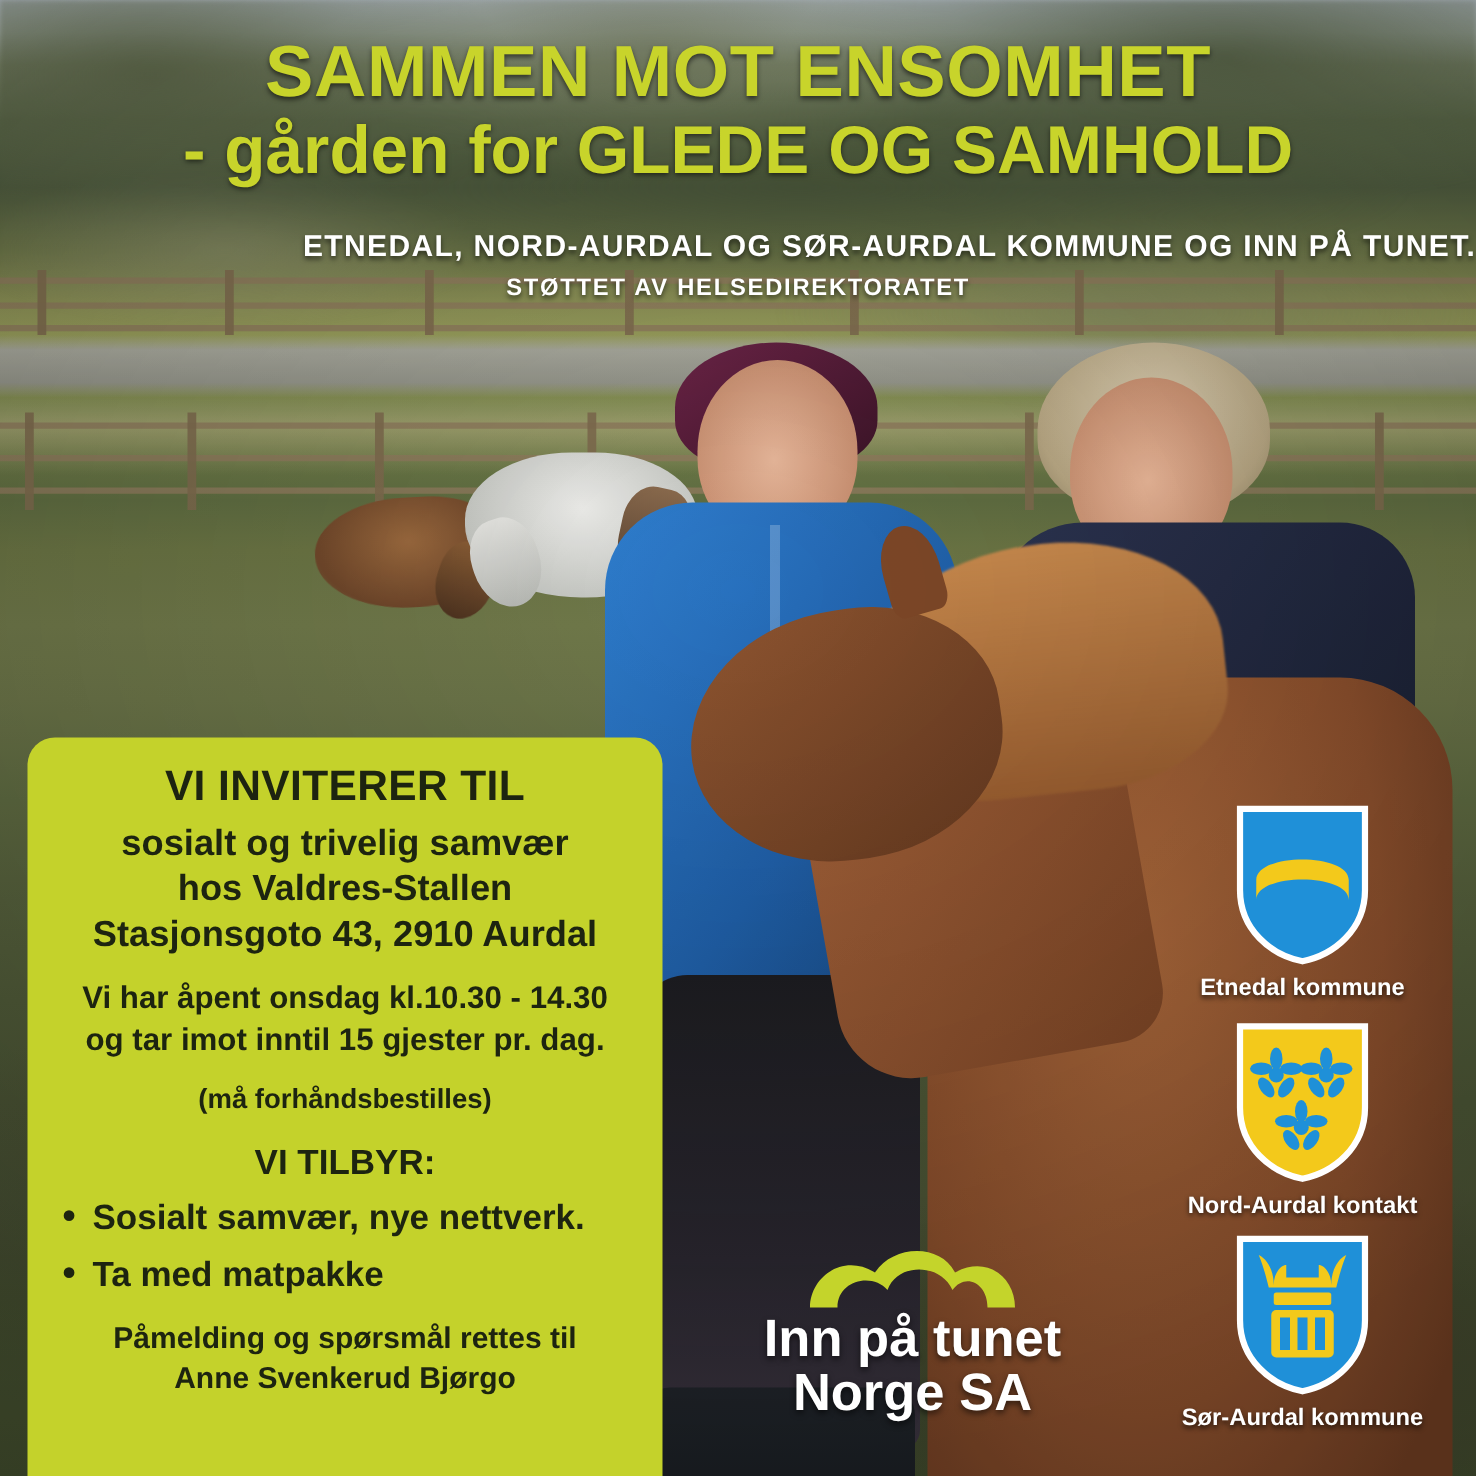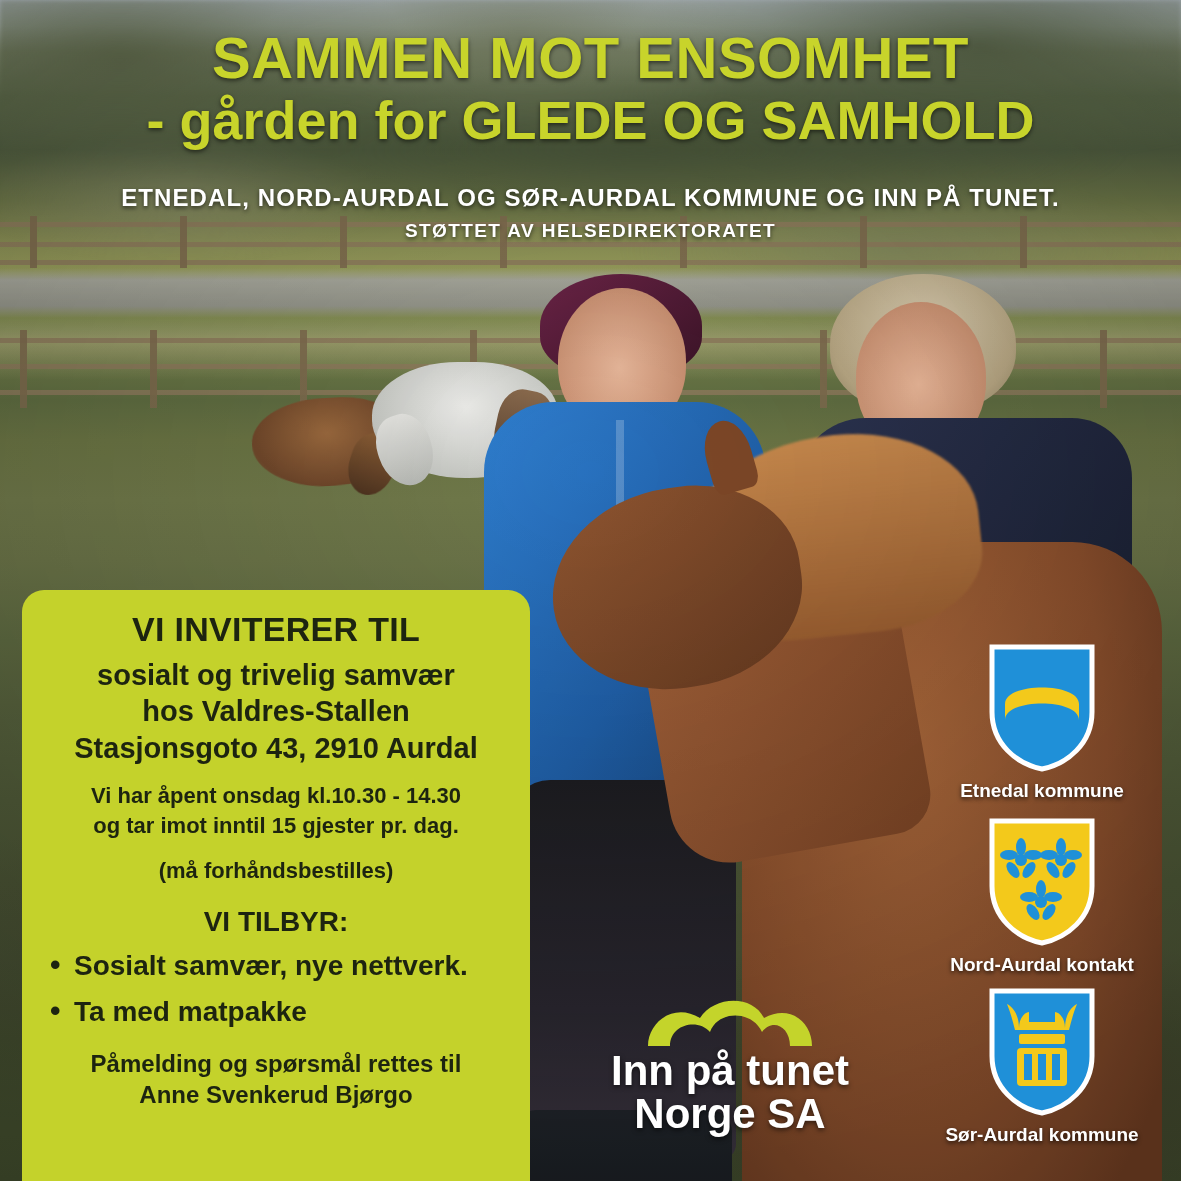--- a/index.html
+++ b/index.html
@@ -232,21 +232,21 @@
     position: absolute;
     top: 176px; left: 0; right: 0;
     text-align: center;
     color: #ffffff;
     text-shadow: 0 2px 4px rgba(0,0,0,.6);
   }
   .subhead .s1 {
     font-size: 24px; font-weight: bold; letter-spacing: 1.6px;
   }
   .subhead .s2 {
-    font-size: 24px; font-weight: bold; letter-spacing: 1.1px; margin-top: 8px;
+    font-size: 24px; font-weight: bold; letter-spacing: 1.1px; margin-top: 8px; text-align: right;
   }
   .subhead .s3 {
     font-size: 19px; font-weight: bold; letter-spacing: 1.4px; margin-top: 8px;
   }
 
   
   .info-panel {
     position: absolute;
     left: 22px; top: 590px;
     width: 508px;
@@ -262,21 +262,21 @@
     margin: 2px 0 8px 0;
     font-size: 34px;
     font-weight: bold;
     letter-spacing: .3px;
   }
   .info-panel .line-big {
     font-size: 29px; font-weight: bold; line-height: 1.25;
   }
   .info-panel .hours {
     margin-top: 16px;
-    font-size: 22px; font-weight: bold; line-height: 1.3;
+    font-size: 25px; font-weight: bold; line-height: 1.3;
   }
   .info-panel .note {
     font-size: 22px; font-weight: bold; margin-top: 17px;
   }
   .info-panel h3 {
     margin: 22px 0 10px 0;
     font-size: 28px; font-weight: bold;
   }
   .bullets {
     text-align: left;

